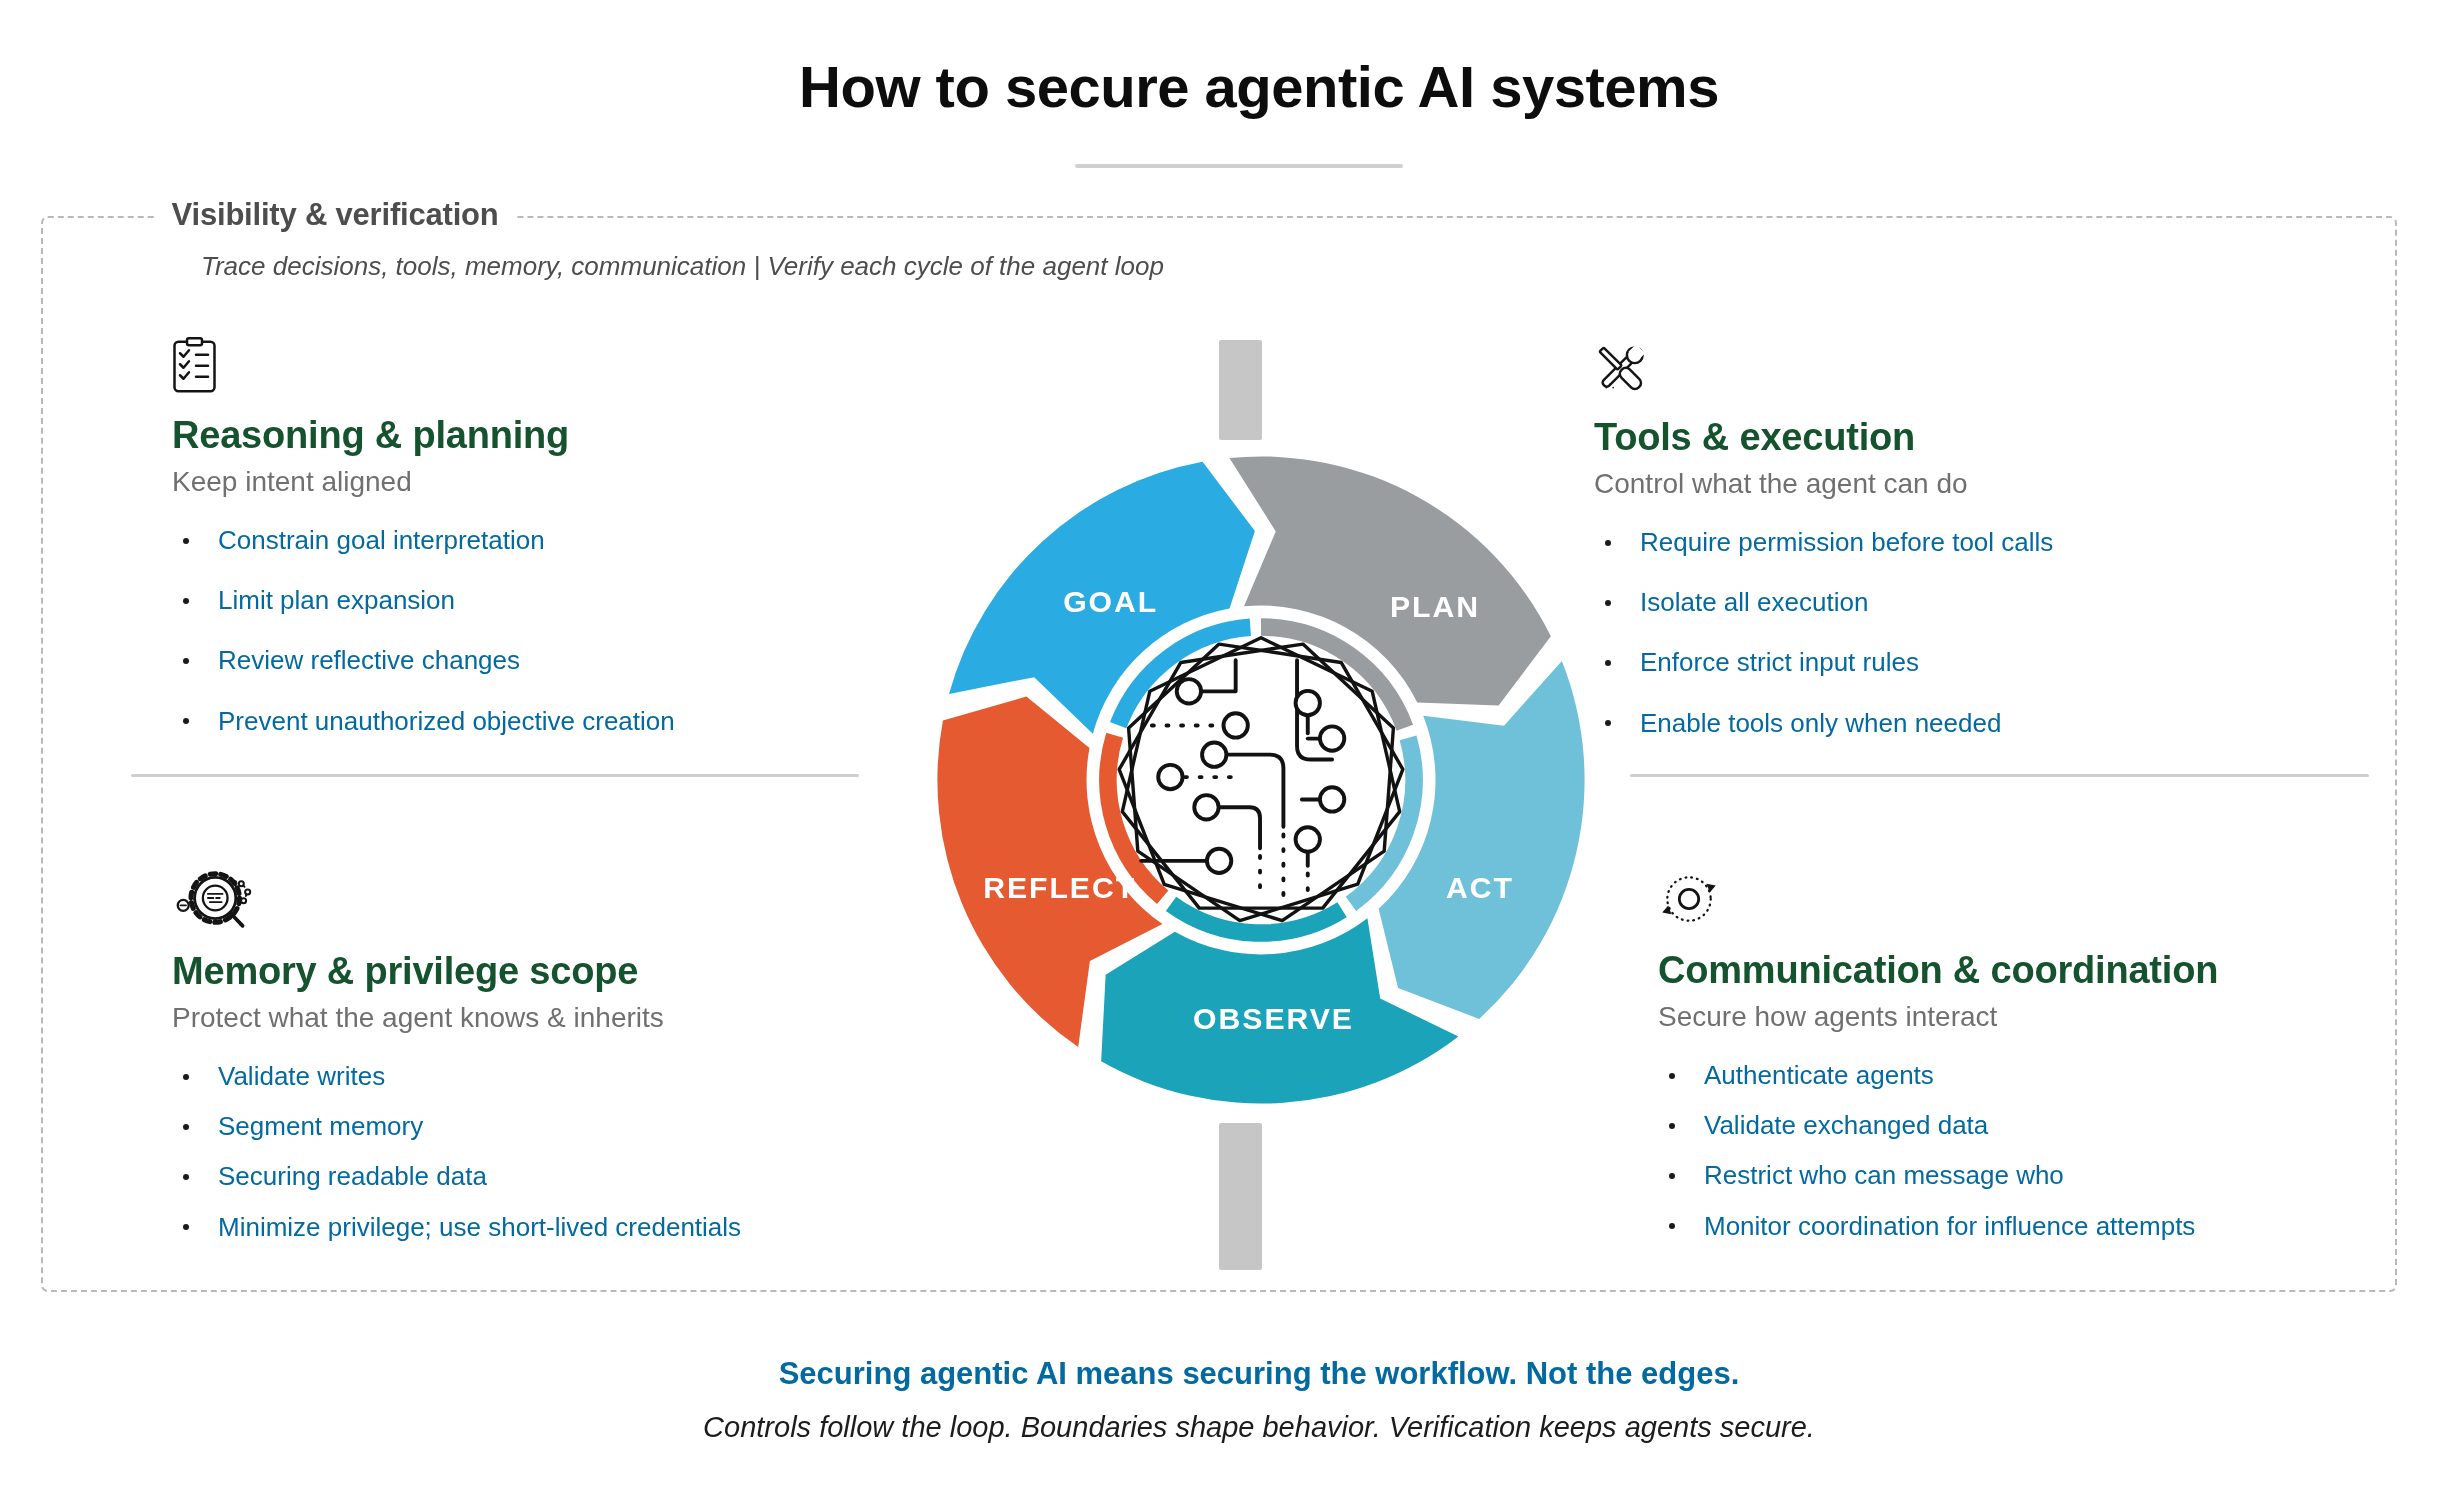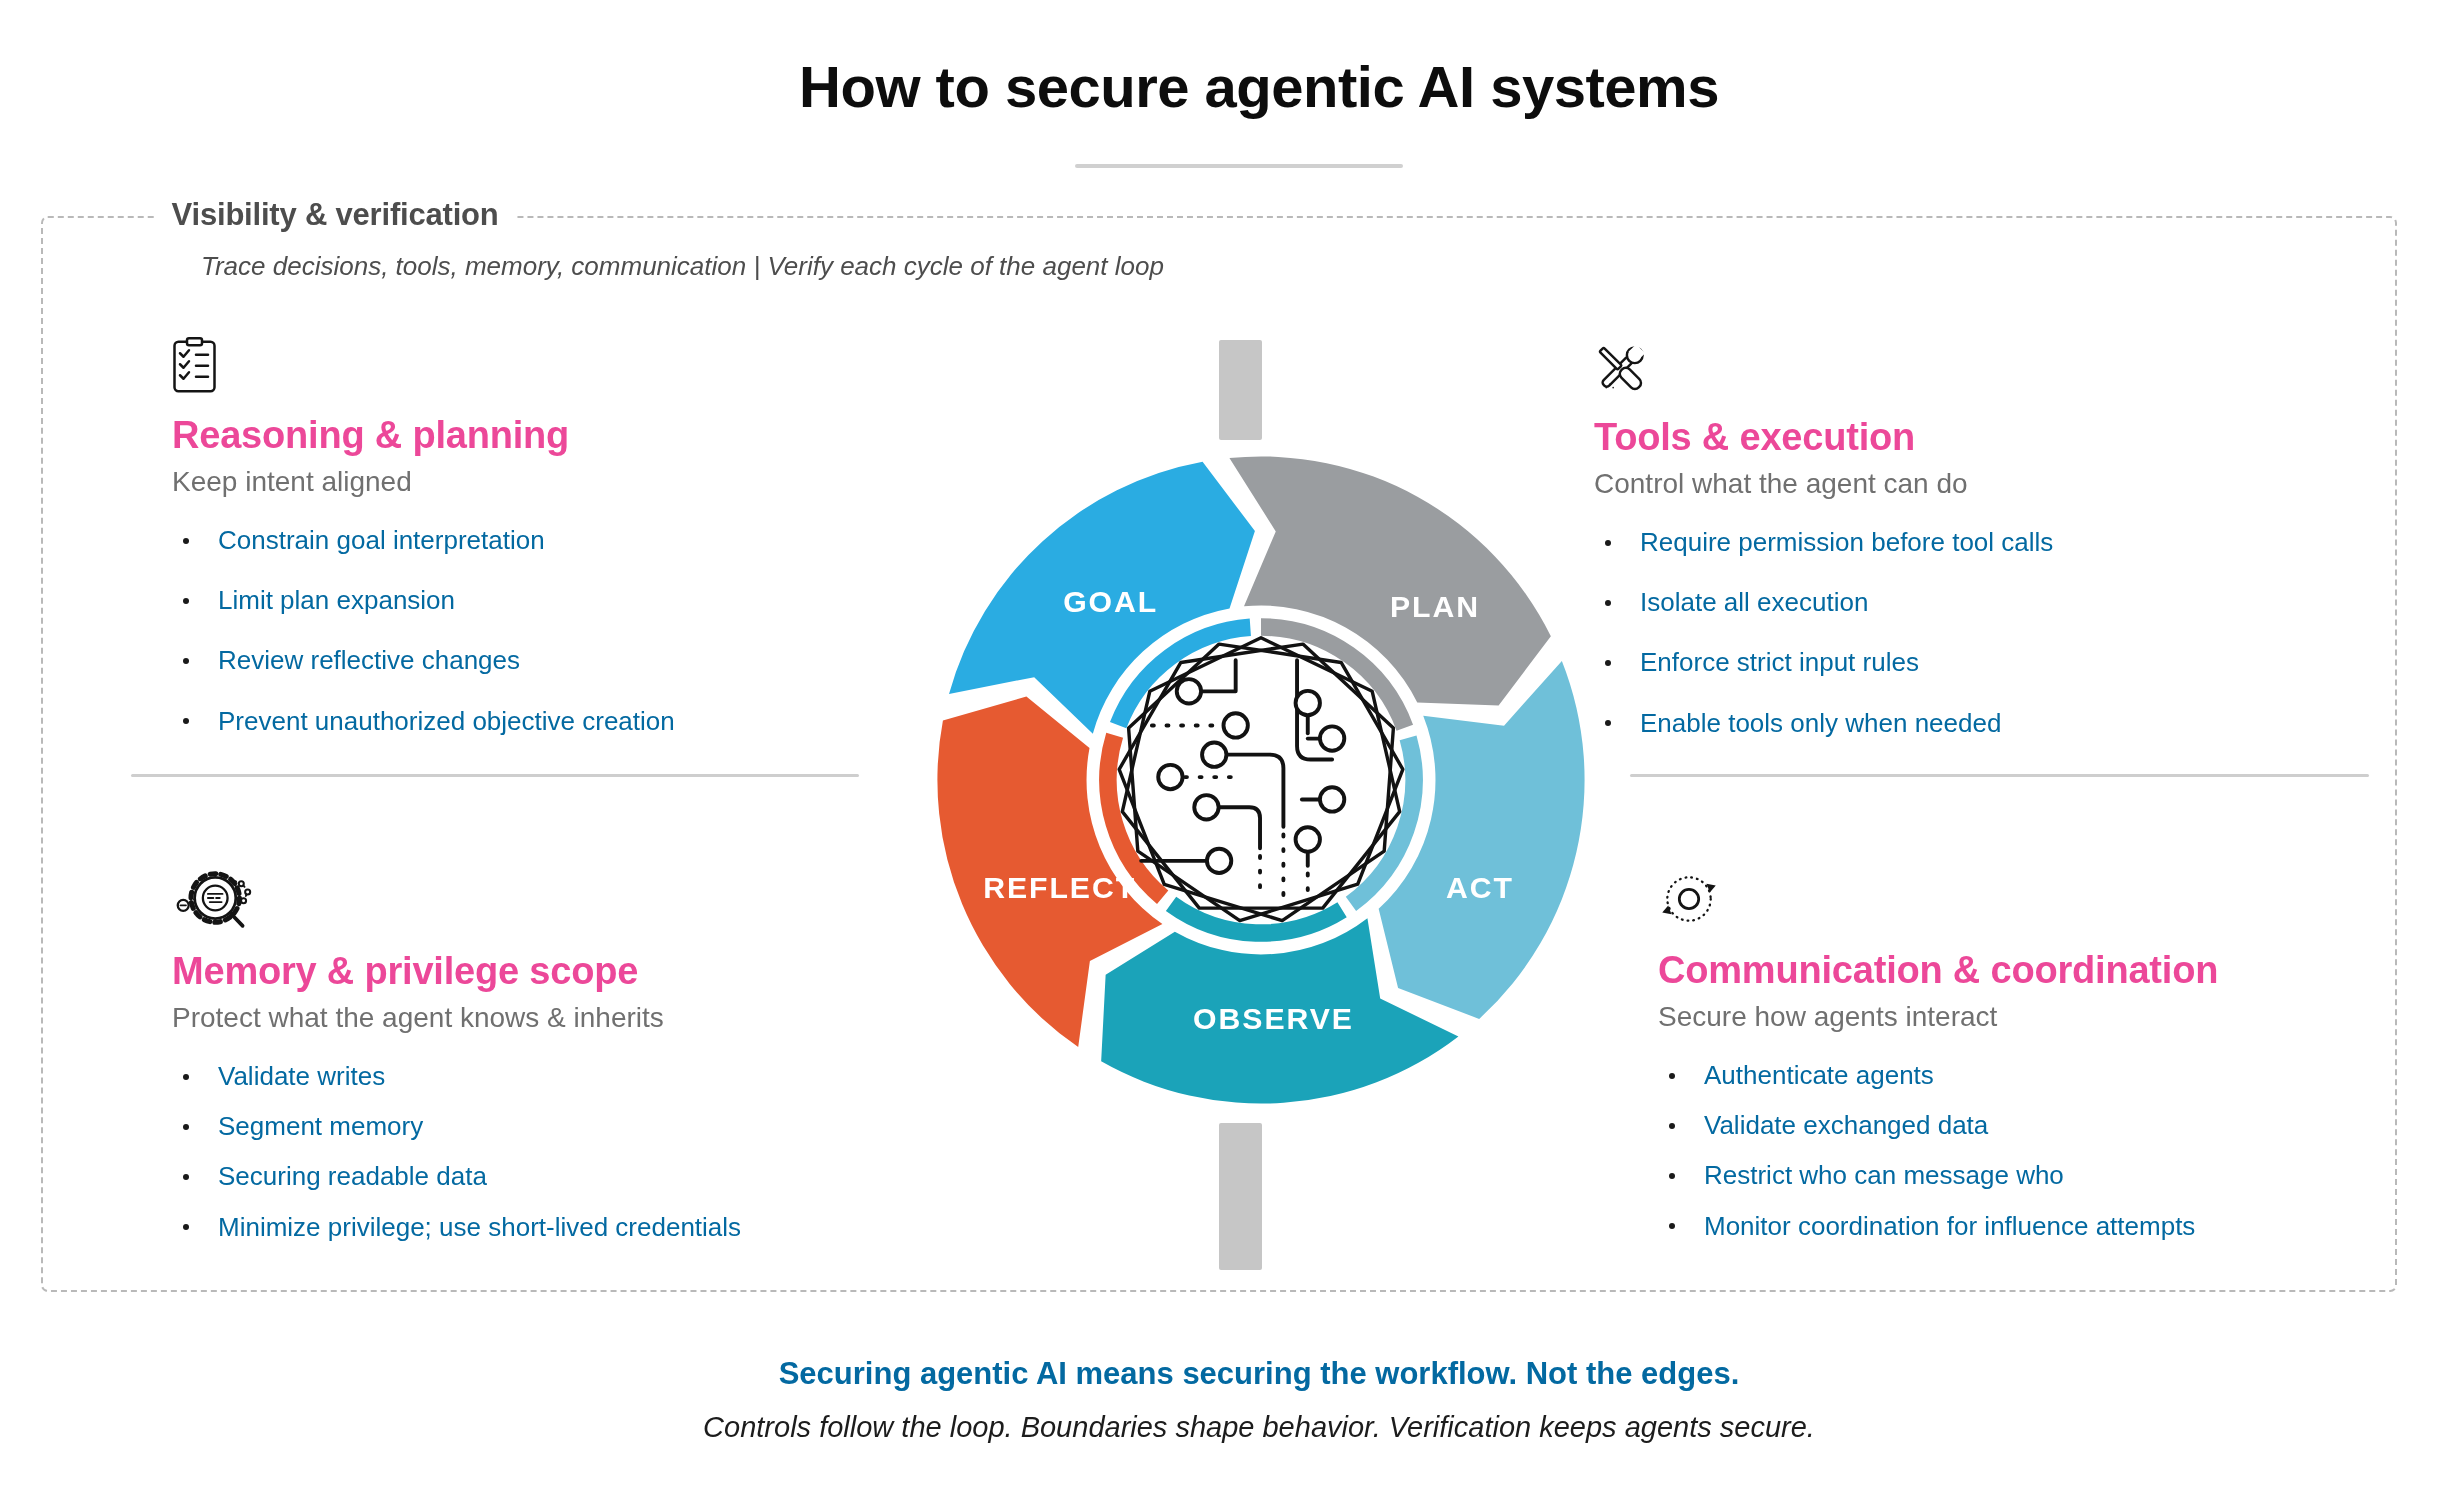--- a/index.html
+++ b/index.html
@@ -26,21 +26,21 @@
   #frame-desc{
     left:161px;top:251px;font-size:26px;font-style:italic;color:#4d4d4d;
   }
   
   .quad{width:800px;}
   #quad-reasoning{left:132px;top:335px;}
   #quad-tools{left:1554px;top:337px;}
   #quad-memory{left:132px;top:871px;}
   #quad-communication{left:1618px;top:870px;}
   .quad .icon-slot{height:59px;display:flex;align-items:flex-end;}
-  .quad h2{margin:20.5px 0 0 0;font-size:38px;font-weight:800;letter-spacing:-0.2px;color:#ec4899;line-height:1.06;}
+  .quad h2{margin:20.5px 0 0 0;font-size:38px;font-weight:800;letter-spacing:-0.2px;color:#14532d;line-height:1.06;}
   .quad .sub{margin:12.7px 0 0 0;font-size:28px;color:#707070;line-height:1.1;}
   .quad ul{list-style:none;margin:28px 0 0 0;padding:0;}
   .quad li{position:relative;padding-left:46px;font-size:26px;color:#0369a1;line-height:1.12;}
   .quad ul.loose li{margin-bottom:31px;}
   .quad ul.tight li{margin-bottom:21px;}
   .quad li::before{
     content:"";position:absolute;left:10.7px;top:0.44em;width:6.3px;height:6.3px;border-radius:50%;background:#1a1a1a;
   }
   
   .h-divider{height:3.4px;background:#cecece;border-radius:2px;}

